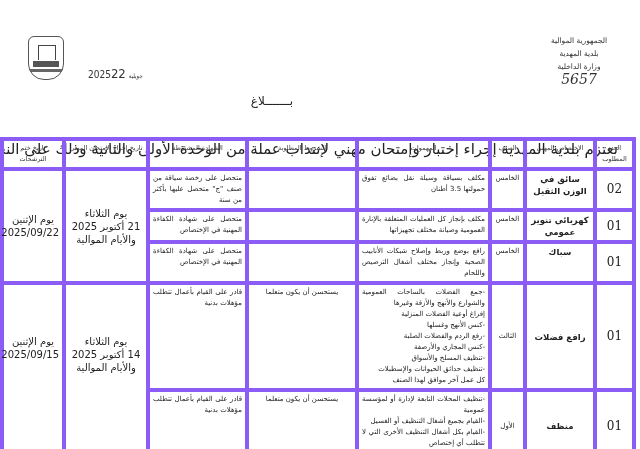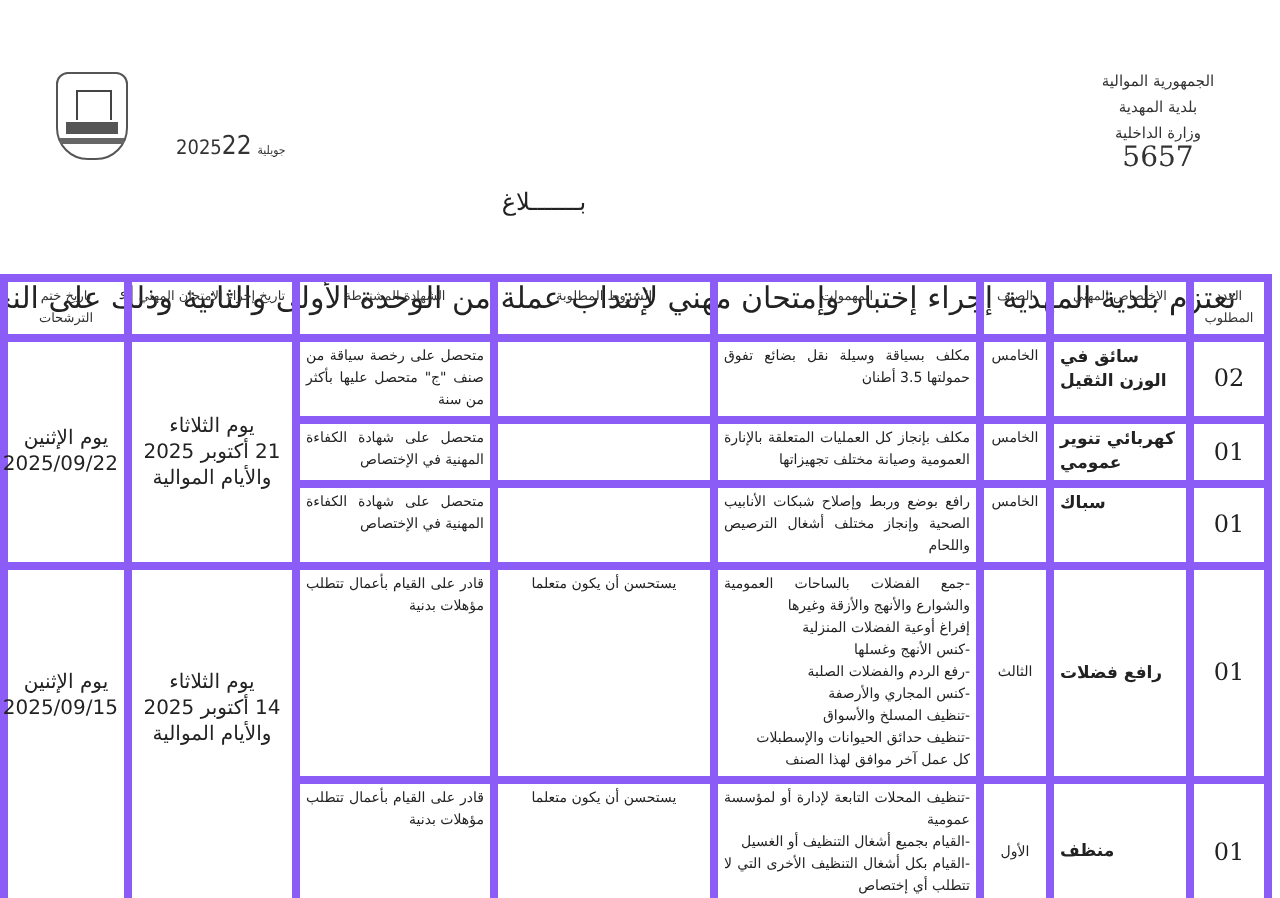--- a/index.html
+++ b/index.html
@@ -1,33 +1,33 @@
 <!DOCTYPE html>
 <html><head>
 <meta charset="utf-8">
 <style>
   html, body { margin:0; padding:0; background:#ffffff; }
   body { width:640px; height:449px; position:relative; overflow:hidden; font-family:"DejaVu Sans", sans-serif; color:#222; }
   .abs { position:absolute; }
   .header-right { right:6px; top:34px; width:110px; text-align:center; direction:rtl; font-size:7.5px; line-height:13px; color:#333; }
-  .ref-num { font-family:"DejaVu Serif", serif; font-size:14px; color:#333; }
+  .ref-num { font-family:"DejaVu Serif", serif; font-size:14px; font-style:italic; color:#333; }
   .seal { left:28px; top:36px; width:36px; height:44px; border:1.5px solid #555; border-radius:6px 6px 16px 16px; box-sizing:border-box; }
   .seal .tower { position:absolute; left:9px; top:8px; width:16px; height:14px; border:1.5px solid #444; border-bottom:none; }
   .seal .base { position:absolute; left:4px; top:24px; width:26px; height:6px; background:#555; }
   .seal .ribbon { position:absolute; left:1px; top:32px; width:32px; height:3px; background:#666; }
   .date-stamp { left:88px; top:66px; font-size:10px; color:#333; font-family:"DejaVu Sans Condensed","DejaVu Sans", sans-serif; }
   .date-stamp .month { font-size:6px; margin:0 3px; }
   .date-stamp .day { font-size:13px; }
   .title { left:0; width:544px; top:94px; text-align:center; font-size:12px; direction:rtl; }
   .intro { right:22px; top:112px; direction:rtl; font-size:15px; white-space:nowrap;margin-top:28px; }
   table.ads { position:absolute; left:0; top:137px; width:632px; border-collapse:collapse; direction:rtl; table-layout:fixed; }
   table.ads td, table.ads th { border:4px solid #8b5cf6; vertical-align:top; padding:2px 3px; font-size:7px; line-height:11px; }
   table.ads th { font-weight:normal; font-size:6.5px; text-align:center; height:22px; color:#333; }
   .num { font-family:"DejaVu Serif", serif; font-size:12px !important; text-align:center; vertical-align:middle !important; }
-  .spec { font-weight:bold; text-align:left; font-size:8.5px !important; line-height:12px !important; }
+  .spec { font-weight:bold; text-align:center; font-size:8.5px !important; line-height:12px !important; }
   .grade { text-align:center; }
   .desc { text-align:justify; }
   .datecell { text-align:center; vertical-align:middle !important; font-size:10px !important; line-height:13px !important; }
   .cond { text-align:center; }
   .noborder-bottom { border-bottom:none !important; }
 </style>
 </head>
 <body>
 
 <div class="abs seal">

